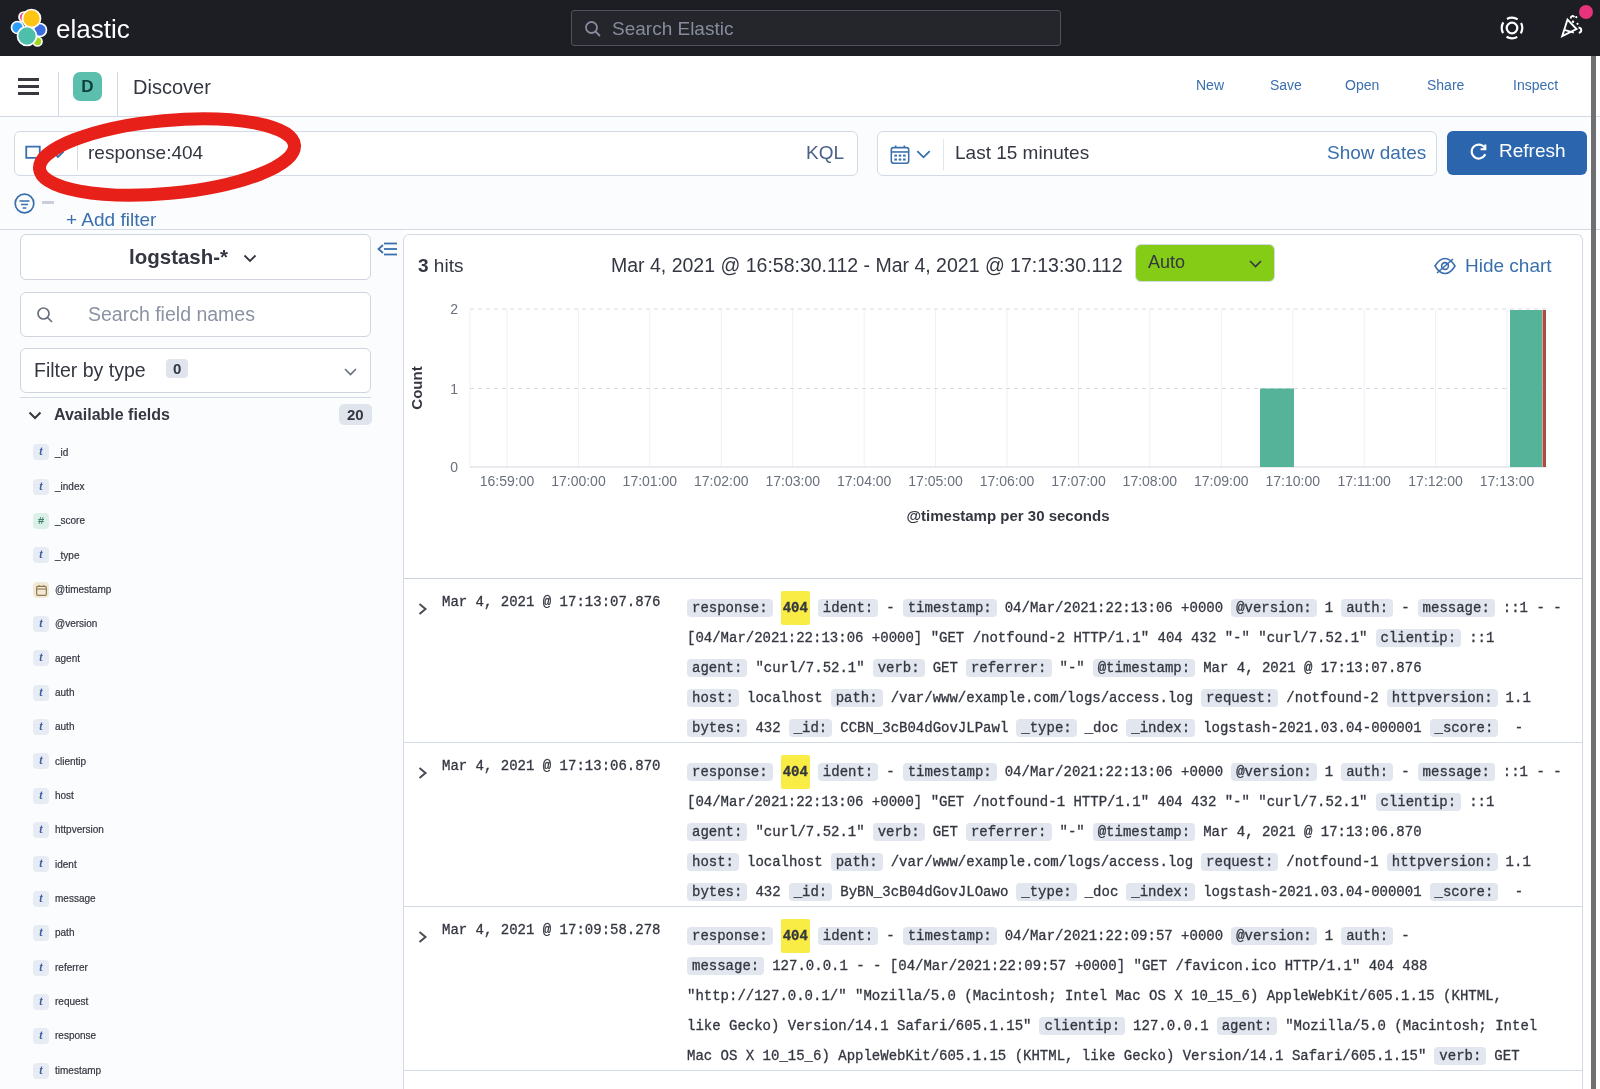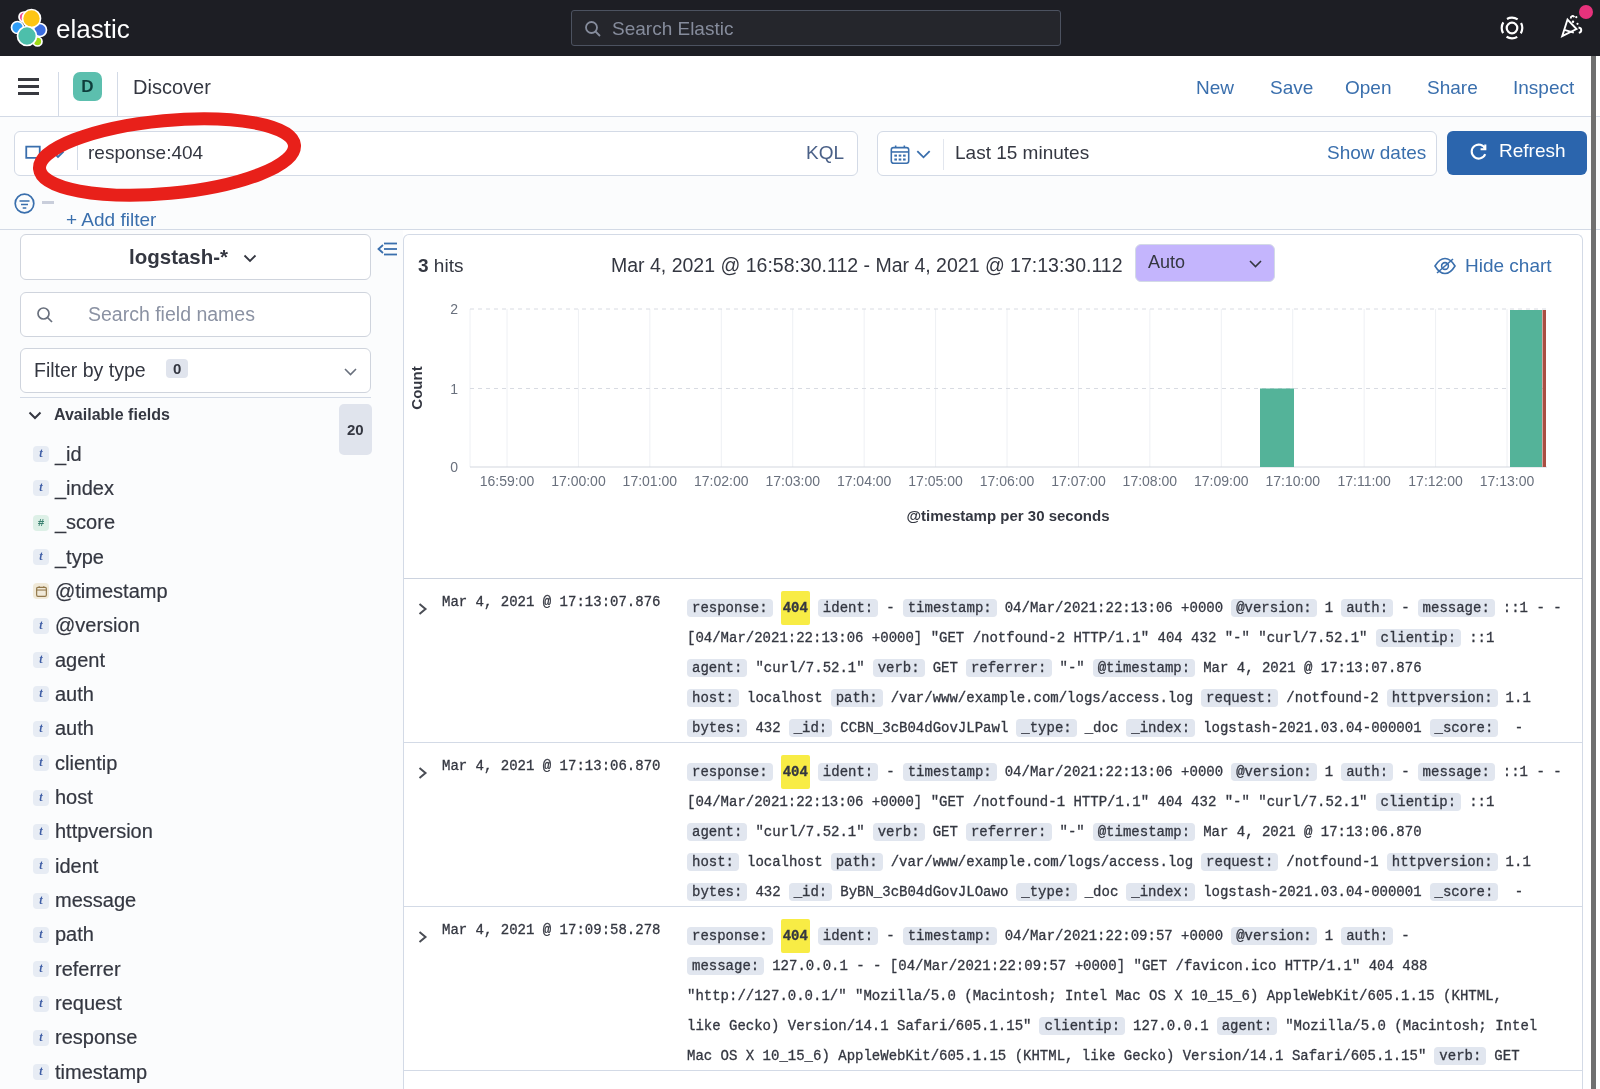--- a/index.html
+++ b/index.html
@@ -14,42 +14,42 @@
   #hsearch { position:absolute; left:571px; top:10px; width:490px; height:36px;
     border:1px solid #4c5260; border-radius:3px; background:rgba(255,255,255,0.04); }
   #hsearch span { position:absolute; left:40px; top:7px; font-size:19px; color:#868c9c; }
 
   
   #row2 { position:absolute; left:0; top:56px; width:1600px; height:61px; background:#fff;
     border-bottom:1px solid #d3dae6; }
   .vdiv { position:absolute; top:16px; height:45px; width:1px; background:#d3dae6; }
   #dbadge { position:absolute; left:73px; top:16px; width:29px; height:29px; background:#5cbfae;
     border-radius:7px; color:#0e3e3c; font-weight:bold; font-size:17px; text-align:center; line-height:29px; }
-  .toplink { position:absolute; top:21px; font-size:19px; color:#3a6fad; }
+  .toplink { position:absolute; top:21px; font-size:14px; color:#3a6fad; }
 
   
   #qrow { position:absolute; left:0; top:117px; width:1600px; height:113px; background:#fbfcfd;
     border-bottom:1px solid #d3dae6; }
   #qbox { position:absolute; left:14px; top:14px; width:844px; height:45px; background:#fff;
     border:1px solid #d3dae6; border-radius:6px; }
   #dbox { position:absolute; left:877px; top:14px; width:560px; height:45px; background:#fff;
     border:1px solid #d3dae6; border-radius:6px;padding-left:32px; }
   #refresh { position:absolute; left:1447px; top:14px; width:140px; height:44px; background:#2b65ad;
     border-radius:6px; color:#fff; font-size:19px; }
 
   
   #sidebar { position:absolute; left:0; top:230px; width:403px; height:859px; background:#fbfcfd; }
   .sbox { position:absolute; left:20px; width:351px; height:45px; background:#fff;
     border:1px solid #cfd4dd; border-radius:6px; }
   .fieldrow { position:absolute; left:33px; height:22px; }
   .fbadge { display:inline-block; width:16px; height:16px; border-radius:4px; text-align:center;
     vertical-align:middle; margin-right:6px; }
   .fbadge.t { background:#e7ecf4; color:#3f5ea6; font:italic bold 12px "Liberation Serif", serif; line-height:15px; }
   .fbadge.n { background:#ddf0e7; color:#3a8070; font:bold 11px "Liberation Mono", monospace; line-height:16px; }
-  .fname { font-size:20px; color:#343741; vertical-align:middle; -webkit-text-stroke:0.2px #343741; }
+  .fname { font-size:10px; color:#343741; vertical-align:middle; -webkit-text-stroke:0.2px #343741; }
 
   
   #panel { position:absolute; left:403px; top:234px; width:1180px; height:855px; background:#fff;
     border:1px solid #d3dae6; border-bottom:none; border-radius:6px 6px 0 0; }
   .kb { background:#e1e6ef; border-radius:4px; padding:1px 5px; margin-right:8px; }
   .kv { margin-right:8px; }
   .mk { background:#f8ec45; border-radius:2px; padding:9px 2px; font-weight:bold; margin-right:8px; }
   .docrow { position:absolute; left:0; width:1178px; font:14px "Liberation Mono", monospace;
     color:#343741; border-bottom:1px solid #d3dae6; -webkit-text-stroke:0.3px #343741; }
   .docline { height:30px; line-height:30px; position:absolute; left:283px; }
@@ -191,21 +191,21 @@
     <svg class="abs" style="left:323px;top:19px" width="13" height="8" viewBox="0 0 13 8">
       <path d="M1 1 L6.5 6.5 L12 1" fill="none" stroke="#69707d" stroke-width="1.6"></path>
     </svg>
   </div>
   <div class="abs" style="left:20px;top:167px;width:351px;height:1px;background:#d3dae6"></div>
 
   <svg class="abs" style="left:28px;top:181px" width="14" height="9" viewBox="0 0 14 9">
     <path d="M1.5 1.5 L7 7 L12.5 1.5" fill="none" stroke="#343741" stroke-width="2"></path>
   </svg>
   <span class="abs dark" style="left:54px;top:176px;font-size:16px;font-weight:bold;">Available fields</span>
-  <span class="abs" style="left:339px;top:174px;background:#e0e4ed;border-radius:5px;padding:17px 8px;font-size:15px;font-weight:bold;color:#343741;">20</span>
+  <span class="abs" style="left:339px;top:174px;background:#e0e4ed;border-radius:5px;padding:2px 8px;font-size:15px;font-weight:bold;color:#343741;">20</span>
   <div id="fields">
       <div class="fieldrow" style="top:212.5px"><span class="fbadge t">t</span><span class="fname">_id</span></div>
       <div class="fieldrow" style="top:246.85px"><span class="fbadge t">t</span><span class="fname">_index</span></div>
       <div class="fieldrow" style="top:281.2px"><span class="fbadge n">#</span><span class="fname">_score</span></div>
       <div class="fieldrow" style="top:315.55px"><span class="fbadge t">t</span><span class="fname">_type</span></div>
       <div class="fieldrow" style="top:349.9px"><span class="fbadge" style="background:#f0e9d8"><svg width="11" height="11" viewBox="0 0 12 12" style="margin-top:2px">
             <rect x="0.7" y="1.5" width="10.6" height="9.8" rx="1.4" fill="none" stroke="#92784a" stroke-width="1.3"></rect>
             <path d="M0.7 4.4 H11.3" stroke="#92784a" stroke-width="1.2"></path>
             <path d="M3.5 1.8 V0.3 M8.5 1.8 V0.3" stroke="#92784a" stroke-width="1.2"></path>
           </svg></span><span class="fname">@timestamp</span></div>
@@ -222,21 +222,21 @@
       <div class="fieldrow" style="top:727.75px"><span class="fbadge t">t</span><span class="fname">referrer</span></div>
       <div class="fieldrow" style="top:762.1px"><span class="fbadge t">t</span><span class="fname">request</span></div>
       <div class="fieldrow" style="top:796.45px"><span class="fbadge t">t</span><span class="fname">response</span></div>
       <div class="fieldrow" style="top:830.8000000000001px"><span class="fbadge t">t</span><span class="fname">timestamp</span></div>
     </div>
 </div>
 
 <div id="panel">
   <div class="abs" style="left:14px;top:20px;font-size:19px;color:#343741;"><b>3</b> hits</div>
   <div class="abs" style="left:207px;top:19px;font-size:19.5px;color:#343741;">Mar 4, 2021 @ 16:58:30.112 - Mar 4, 2021 @ 17:13:30.112</div>
-  <div class="abs" style="left:731px;top:9px;width:140px;height:38px;border:1px solid #d3dae6;border-radius:6px;background:#c4b5fd;">
+  <div class="abs" style="left:731px;top:9px;width:140px;height:38px;border:1px solid #d3dae6;border-radius:6px;background:#84cc16;">
     <span class="abs dark" style="left:12px;top:7px;font-size:18px;">Auto</span>
     <svg class="abs" style="left:113px;top:15px" width="13" height="8" viewBox="0 0 13 8">
       <path d="M1 1 L6.5 6.5 L12 1" fill="none" stroke="#343741" stroke-width="1.6"></path>
     </svg>
   </div>
   <svg class="abs" style="left:1030px;top:22px" width="22" height="18" viewBox="0 0 22 18">
     <g fill="none" stroke="#3a6fad" stroke-width="1.6">
       <path d="M1 9 C4 4 8 1.5 11 1.5 C14 1.5 18 4 21 9 C18 14 14 16.5 11 16.5 C8 16.5 4 14 1 9 Z"></path>
       <circle cx="11" cy="9" r="3.4"></circle>
       <path d="M3 16 L19 2"></path>

